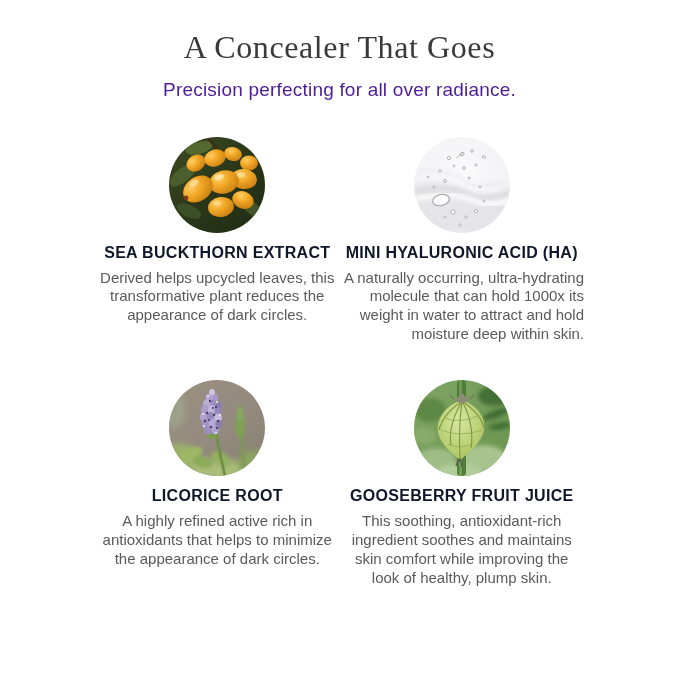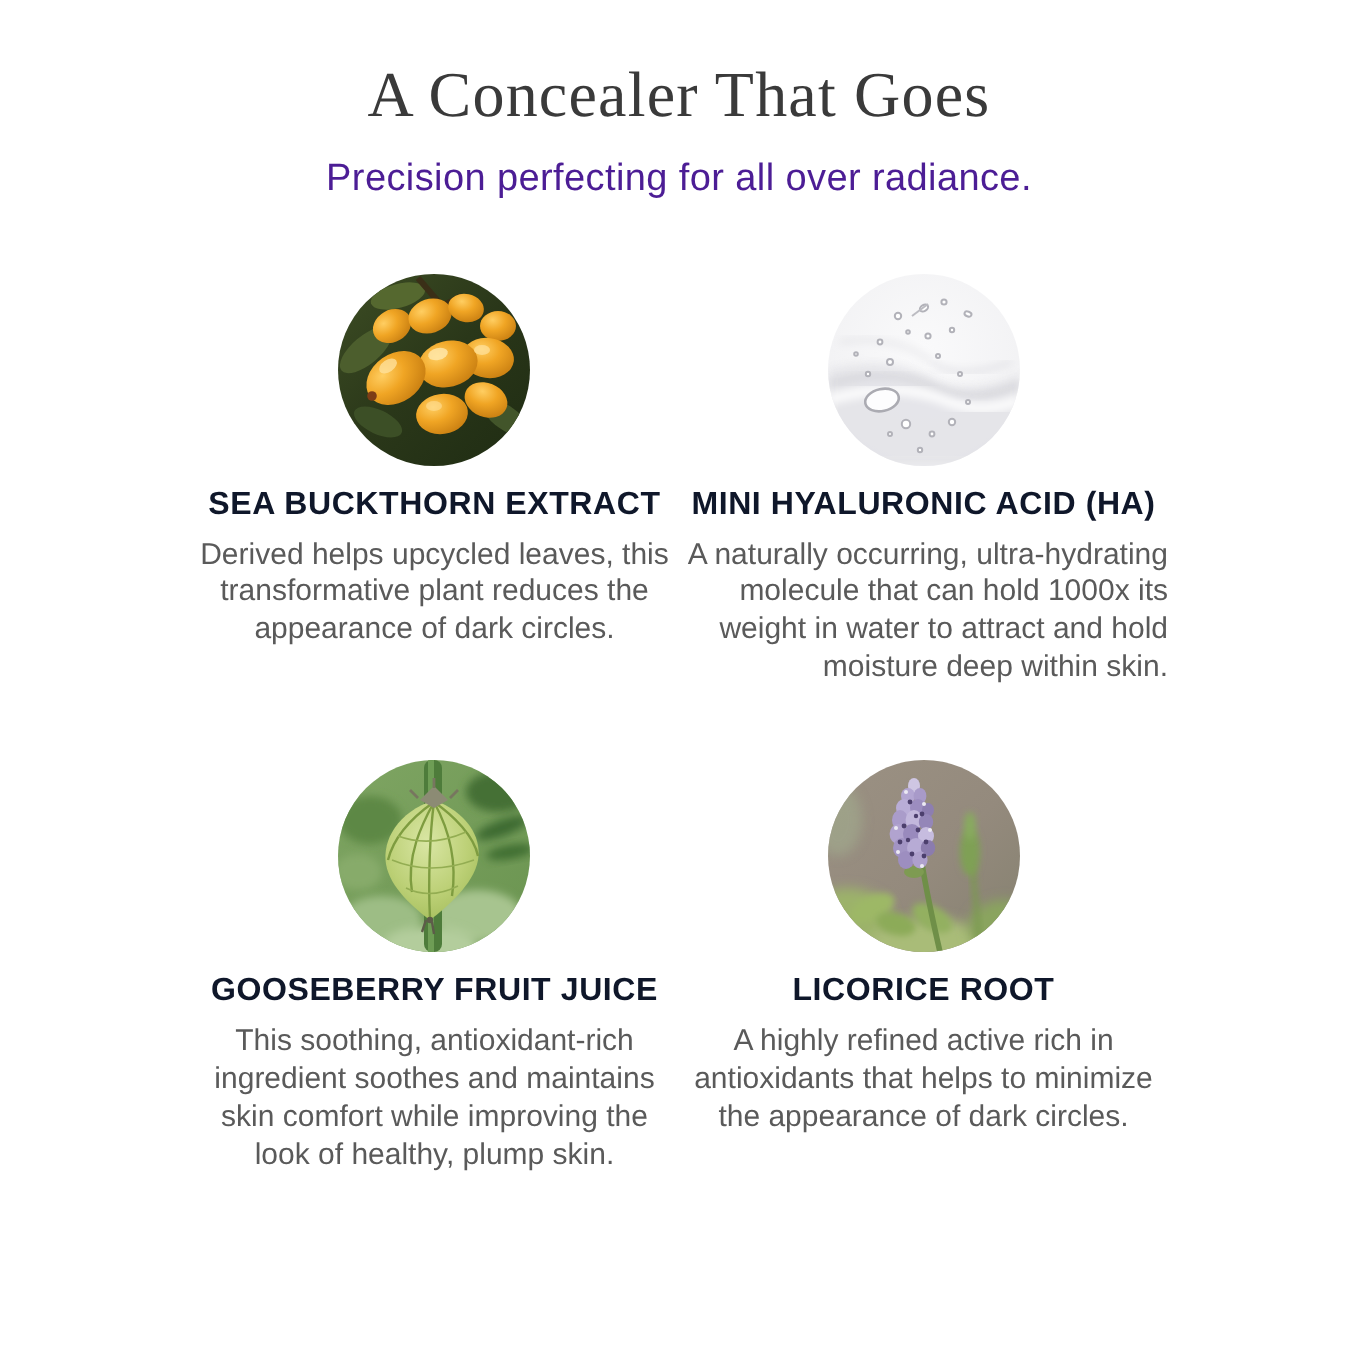--- a/index.html
+++ b/index.html
@@ -133,71 +133,20 @@
               <circle cx="31" cy="80" r="1"></circle>
             <circle cx="62" cy="74" r="1.6"></circle>
               <circle cx="70" cy="64" r="1"></circle>
               <circle cx="46" cy="88" r="1.1"></circle>
           </g>
           <path d="M42 21 L50 15" stroke="#bcbcc2" stroke-width="1"></path>
         </svg>
       </div>
       <div class="card-title">MINI HYALURONIC ACID (HA)</div>
       <div class="card-desc">A naturally occurring, ultra-hydrating molecule that can hold 1000x its weight in water to attract and hold moisture deep within skin.</div>
-    </div>
-
-    <div class="card card-4">
-      <div class="photo" role="img" aria-label="Green gooseberry fruit hanging in its veined husk">
-        <svg viewBox="0 0 96 96" xmlns="http://www.w3.org/2000/svg">
-          <defs>
-            <linearGradient id="gbBg" x1="0" y1="0" x2="1" y2="1">
-              <stop offset="0%" stop-color="#7fa563"></stop>
-              <stop offset="100%" stop-color="#6a9450"></stop>
-            </linearGradient>
-            <radialGradient id="husk" cx="45%" cy="35%" r="80%">
-              <stop offset="0%" stop-color="#d9e6a4"></stop>
-              <stop offset="55%" stop-color="#bcd076"></stop>
-              <stop offset="100%" stop-color="#9cb753"></stop>
-            </radialGradient>
-            <filter id="gblur" x="-40%" y="-40%" width="180%" height="180%">
-                <feGaussianBlur stdDeviation="2"></feGaussianBlur>
-              </filter>
-          </defs>
-          <rect width="96" height="96" fill="url(#gbBg)"></rect>
-          <ellipse cx="16" cy="30" rx="16" ry="12" fill="#5d8844" filter="url(#gblur)"></ellipse>
-          <ellipse cx="80" cy="16" rx="16" ry="10" fill="#446f35" filter="url(#gblur)"></ellipse>
-          <ellipse cx="82" cy="34" rx="14" ry="4" fill="#3c6b30" transform="rotate(-20 82 34)" filter="url(#gblur)"></ellipse>
-          <ellipse cx="86" cy="46" rx="12" ry="3.5" fill="#3f6e32" transform="rotate(-10 86 46)" filter="url(#gblur)"></ellipse>
-          <ellipse cx="10" cy="56" rx="12" ry="9" fill="#87ab6b" filter="url(#gblur)"></ellipse>
-          <ellipse cx="22" cy="80" rx="20" ry="12" fill="#9dbd85" filter="url(#gblur)"></ellipse>
-          <ellipse cx="70" cy="78" rx="22" ry="13" fill="#a7c48f" filter="url(#gblur)"></ellipse>
-          <ellipse cx="46" cy="93" rx="24" ry="10" fill="#b3cd9c" filter="url(#gblur)"></ellipse>
-          <rect x="43" y="0" width="9" height="96" rx="4" fill="#4e7c3b"></rect>
-          <rect x="45" y="0" width="3" height="96" fill="#6e9d55"></rect>
-          <path d="M48 20 C30 26 22 40 24 52 C26 64 38 74 46 80 C54 74 68 62 70 50 C72 38 64 26 48 20 Z" fill="url(#husk)"></path>
-          <g stroke="#7e9c40" stroke-width="1.2" fill="none">
-            <path d="M48 21 C38 28 28 38 25 50"></path>
-            <path d="M48 21 C42 32 34 48 37 66"></path>
-            <path d="M48 21 C46 36 45 60 46 79"></path>
-            <path d="M48 21 C54 32 60 48 57 68"></path>
-            <path d="M48 21 C58 28 68 38 70 48"></path>
-          </g>
-          <g stroke="#93ad52" stroke-width="0.8" fill="none">
-            <path d="M30 38 Q46 44 64 36"></path>
-            <path d="M27 50 Q46 58 68 50"></path>
-            <path d="M34 64 Q46 70 60 63"></path>
-          </g>
-          <path d="M41 20 L48 13 L55 20 L48 24 Z" fill="#8c8b74"></path>
-          <path d="M40 19 L36 15 M56 19 L60 15 M48 14 L48 9" stroke="#77765f" stroke-width="1.4"></path>
-          <circle cx="46" cy="80" r="1.6" fill="#5d5c49"></circle>
-          <path d="M44 80 L42 86 M47 81 L48 87" stroke="#5d5c49" stroke-width="1.2"></path>
-        </svg>
-      </div>
-      <div class="card-title">GOOSEBERRY FRUIT JUICE</div>
-      <div class="card-desc">This soothing, antioxidant-rich ingredient soothes and maintains skin comfort while improving the look of healthy, plump skin.</div>
     </div>
 
     <div class="card card-3">
       <div class="photo" role="img" aria-label="Purple licorice flower spike with green leaves">
         <svg viewBox="0 0 96 96" xmlns="http://www.w3.org/2000/svg">
           <defs>
             <linearGradient id="licBg" x1="0" y1="0" x2="1" y2="1">
               <stop offset="0%" stop-color="#9b9183"></stop>
               <stop offset="55%" stop-color="#948a7d"></stop>
               <stop offset="100%" stop-color="#85816f"></stop>
@@ -260,14 +209,65 @@
             <circle cx="51" cy="35" r="1"></circle>
               <circle cx="35" cy="46" r="1"></circle>
               <circle cx="47" cy="53" r="1"></circle>
           </g>
         </svg>
       </div>
       <div class="card-title">LICORICE ROOT</div>
       <div class="card-desc">A highly refined active rich in antioxidants that helps to minimize the appearance of dark circles.</div>
     </div>
 
+    <div class="card card-4">
+      <div class="photo" role="img" aria-label="Green gooseberry fruit hanging in its veined husk">
+        <svg viewBox="0 0 96 96" xmlns="http://www.w3.org/2000/svg">
+          <defs>
+            <linearGradient id="gbBg" x1="0" y1="0" x2="1" y2="1">
+              <stop offset="0%" stop-color="#7fa563"></stop>
+              <stop offset="100%" stop-color="#6a9450"></stop>
+            </linearGradient>
+            <radialGradient id="husk" cx="45%" cy="35%" r="80%">
+              <stop offset="0%" stop-color="#d9e6a4"></stop>
+              <stop offset="55%" stop-color="#bcd076"></stop>
+              <stop offset="100%" stop-color="#9cb753"></stop>
+            </radialGradient>
+            <filter id="gblur" x="-40%" y="-40%" width="180%" height="180%">
+                <feGaussianBlur stdDeviation="2"></feGaussianBlur>
+              </filter>
+          </defs>
+          <rect width="96" height="96" fill="url(#gbBg)"></rect>
+          <ellipse cx="16" cy="30" rx="16" ry="12" fill="#5d8844" filter="url(#gblur)"></ellipse>
+          <ellipse cx="80" cy="16" rx="16" ry="10" fill="#446f35" filter="url(#gblur)"></ellipse>
+          <ellipse cx="82" cy="34" rx="14" ry="4" fill="#3c6b30" transform="rotate(-20 82 34)" filter="url(#gblur)"></ellipse>
+          <ellipse cx="86" cy="46" rx="12" ry="3.5" fill="#3f6e32" transform="rotate(-10 86 46)" filter="url(#gblur)"></ellipse>
+          <ellipse cx="10" cy="56" rx="12" ry="9" fill="#87ab6b" filter="url(#gblur)"></ellipse>
+          <ellipse cx="22" cy="80" rx="20" ry="12" fill="#9dbd85" filter="url(#gblur)"></ellipse>
+          <ellipse cx="70" cy="78" rx="22" ry="13" fill="#a7c48f" filter="url(#gblur)"></ellipse>
+          <ellipse cx="46" cy="93" rx="24" ry="10" fill="#b3cd9c" filter="url(#gblur)"></ellipse>
+          <rect x="43" y="0" width="9" height="96" rx="4" fill="#4e7c3b"></rect>
+          <rect x="45" y="0" width="3" height="96" fill="#6e9d55"></rect>
+          <path d="M48 20 C30 26 22 40 24 52 C26 64 38 74 46 80 C54 74 68 62 70 50 C72 38 64 26 48 20 Z" fill="url(#husk)"></path>
+          <g stroke="#7e9c40" stroke-width="1.2" fill="none">
+            <path d="M48 21 C38 28 28 38 25 50"></path>
+            <path d="M48 21 C42 32 34 48 37 66"></path>
+            <path d="M48 21 C46 36 45 60 46 79"></path>
+            <path d="M48 21 C54 32 60 48 57 68"></path>
+            <path d="M48 21 C58 28 68 38 70 48"></path>
+          </g>
+          <g stroke="#93ad52" stroke-width="0.8" fill="none">
+            <path d="M30 38 Q46 44 64 36"></path>
+            <path d="M27 50 Q46 58 68 50"></path>
+            <path d="M34 64 Q46 70 60 63"></path>
+          </g>
+          <path d="M41 20 L48 13 L55 20 L48 24 Z" fill="#8c8b74"></path>
+          <path d="M40 19 L36 15 M56 19 L60 15 M48 14 L48 9" stroke="#77765f" stroke-width="1.4"></path>
+          <circle cx="46" cy="80" r="1.6" fill="#5d5c49"></circle>
+          <path d="M44 80 L42 86 M47 81 L48 87" stroke="#5d5c49" stroke-width="1.2"></path>
+        </svg>
+      </div>
+      <div class="card-title">GOOSEBERRY FRUIT JUICE</div>
+      <div class="card-desc">This soothing, antioxidant-rich ingredient soothes and maintains skin comfort while improving the look of healthy, plump skin.</div>
+    </div>
+
   </div>
 </div>
 
 </body></html>

